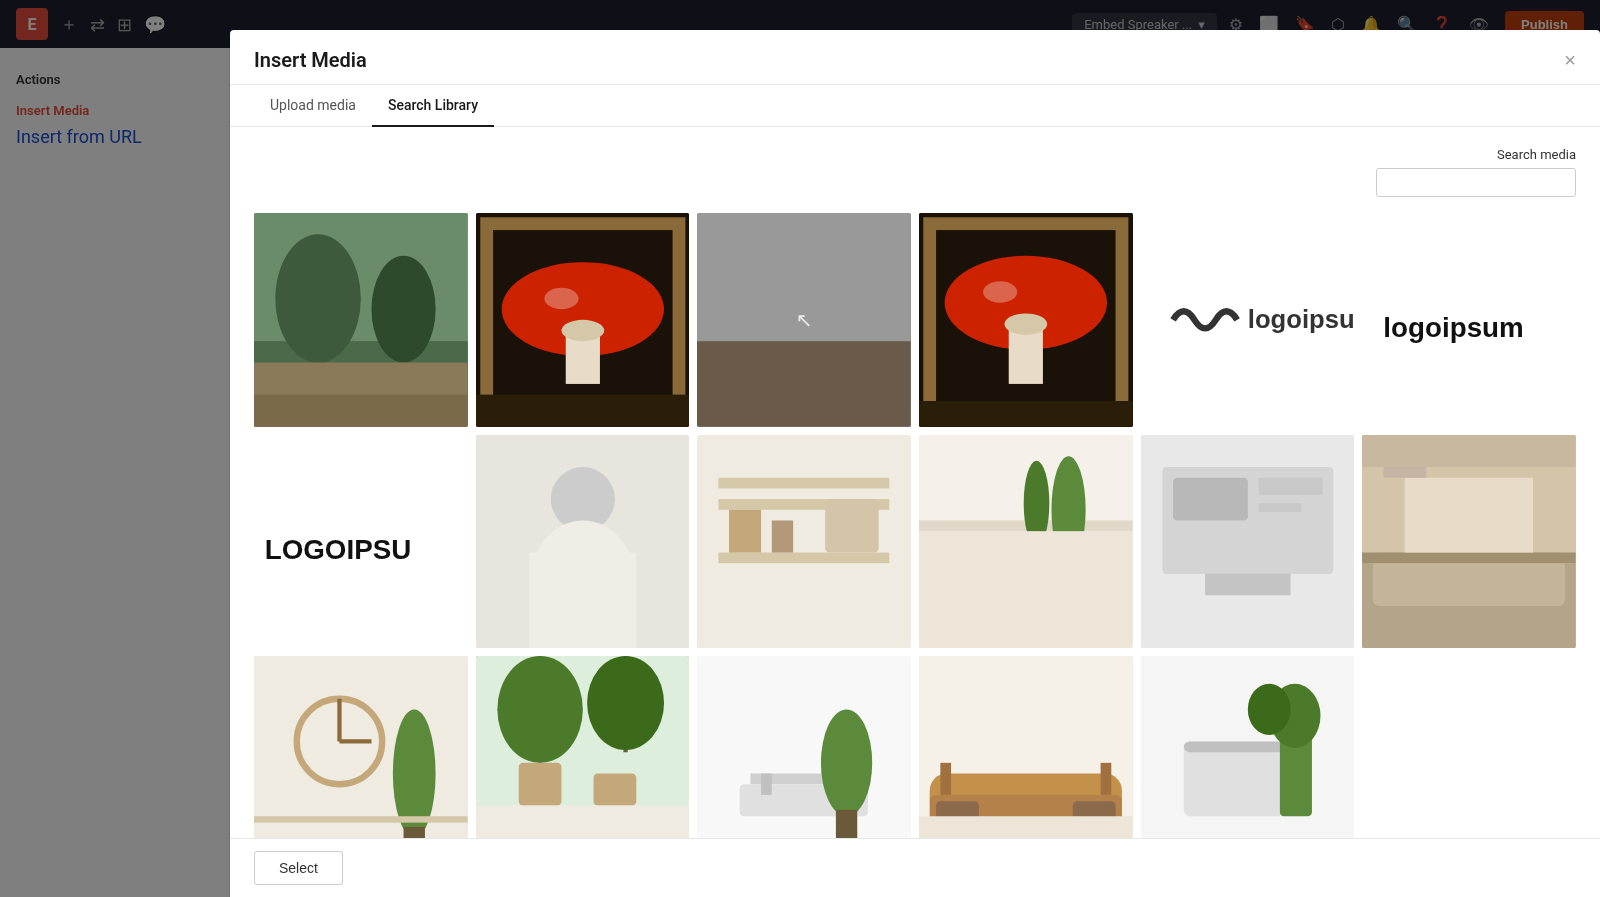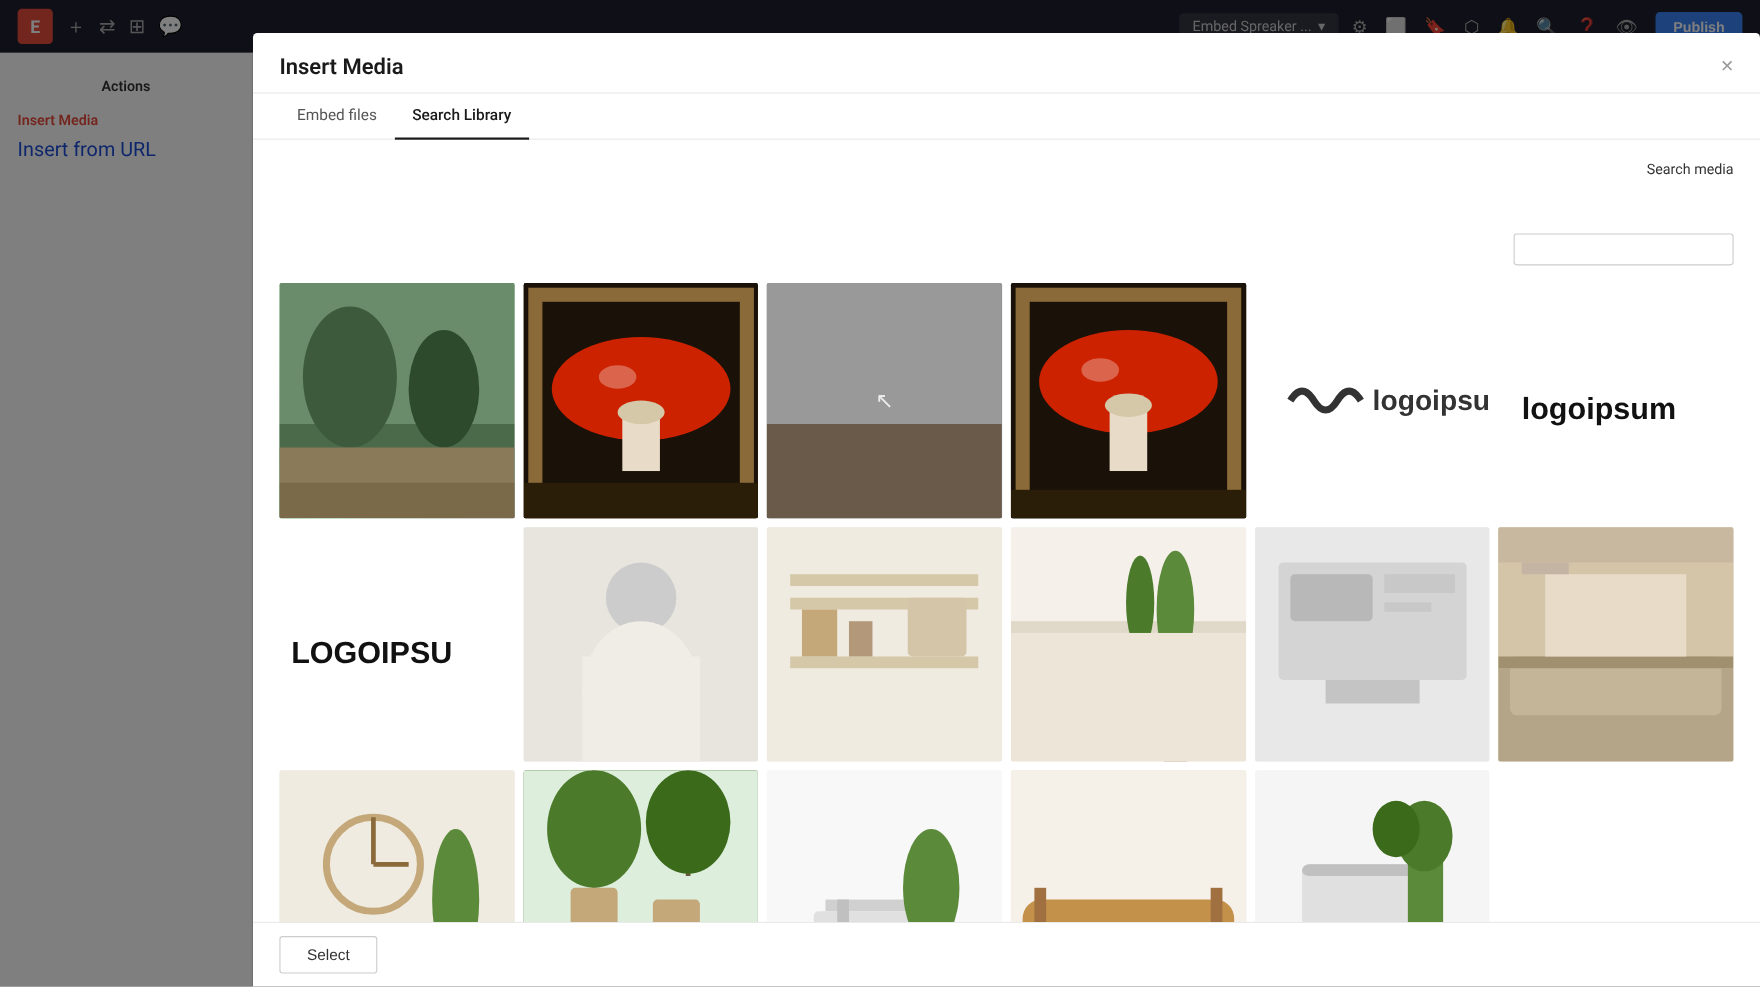--- a/index.html
+++ b/index.html
@@ -53,21 +53,21 @@
       font-size: 13px;
       background: rgba(255,255,255,0.1);
       padding: 4px 12px;
       border-radius: 4px;
       display: flex; align-items: center; gap: 6px;
     }
     .top-bar-right {
       display: flex; gap: 16px; align-items: center;
     }
     .publish-btn {
-      background: #3b82f6;
+      background: #c2410c;
       color: white;
       border: none;
       padding: 6px 16px;
       border-radius: 4px;
       font-size: 13px;
       font-weight: 600;
       cursor: pointer;
       display: flex; align-items: center; gap: 6px;
     }
 
@@ -89,21 +89,20 @@
     }
     .sidebar-item.active {
       color: #e74c3c;
       font-weight: 600;
     }
     .sidebar-actions {
       padding: 8px 16px;
       font-size: 13px;
       font-weight: 600;
       color: #333;
-      text-align: center;
     }
     .sidebar-insert-url {
       padding: 8px 16px;
       font-size: 18px;
       color: #1d4ed8;
       cursor: pointer;
       text-decoration: none;
     }
 
     
@@ -187,21 +186,20 @@
     .search-label {
       font-size: 13px;
       color: #333;
       margin-bottom: 6px;
       display: block;
     }
     .search-container {
       display: flex;
       flex-direction: column;
       align-items: flex-end;
-      gap: 44px;
     }
     .search-input {
       width: 200px;
       border: 1px solid #ccc;
       border-radius: 3px;
       padding: 6px 8px;
       font-size: 13px;
       outline: none;
     }
 
@@ -301,21 +299,21 @@
 
 <div class="overlay"></div>
 
 <div class="modal">
   <div class="modal-header">
     <h2 class="modal-title">Insert Media</h2>
     <button class="modal-close">×</button>
   </div>
 
   <div class="tabs">
-    <div class="tab">Embed files</div>
+    <div class="tab">Upload media</div>
     <div class="tab active">Search Library</div>
   </div>
 
   <div class="modal-body">
     <div class="search-area">
       <div class="search-container">
         <label class="search-label">Search media</label>
         <input class="search-input" type="text" placeholder="" style="">
       </div>
     </div>

